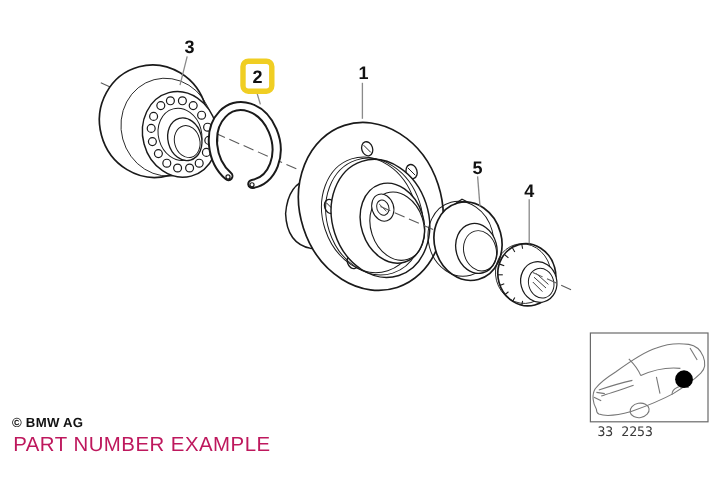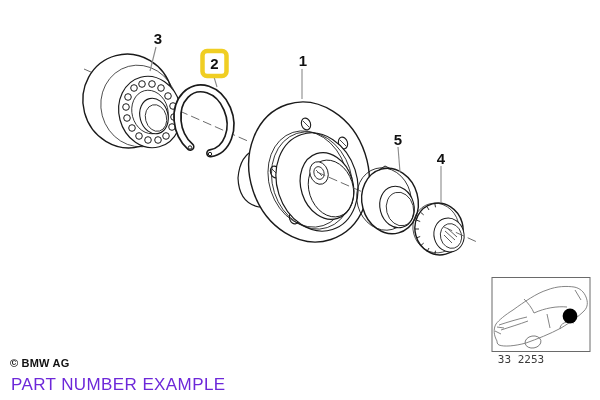--- a/index.html
+++ b/index.html
@@ -1,21 +1,21 @@
 <!DOCTYPE html>
 <html><head>
 <meta charset="utf-8">
 <style>
   html,body{margin:0;padding:0;background:#fff;}
   .page{position:relative;width:600px;height:400px;background:#ffffff;overflow:hidden;
         font-family:"Liberation Sans", sans-serif;}
   svg{position:absolute;left:0;top:0;}
-  .copyright{position:absolute;left:10px;top:357px;font-size:11px;font-weight:bold;
+  .copyright{position:absolute;left:10px;top:347px;font-size:11px;font-weight:bold;
              color:#111;letter-spacing:.2px;}
-  .caption{position:absolute;left:11px;top:375px;font-size:17px;color:#6d28d9;
+  .caption{position:absolute;left:11px;top:361px;font-size:17px;color:#be185d;
            letter-spacing:.4px;}
   .callout-num{font-family:"Liberation Sans", sans-serif;font-size:15px;font-weight:bold;fill:#111;}
   .code-text{font-family:"DejaVu Sans Mono", monospace;font-size:11px;fill:#3a3a3a;}
   .ln{stroke:#1a1a1a;fill:#fff;}
   .thin{stroke:#1a1a1a;fill:none;}
   .leader{stroke:#8a8a8a;stroke-width:1.1;}
   .dash{stroke:#5a5a5a;stroke-width:.9;fill:none;stroke-dasharray:9 4;}
   .car{stroke:#777;stroke-width:.9;fill:none;}
 </style>
 </head>

